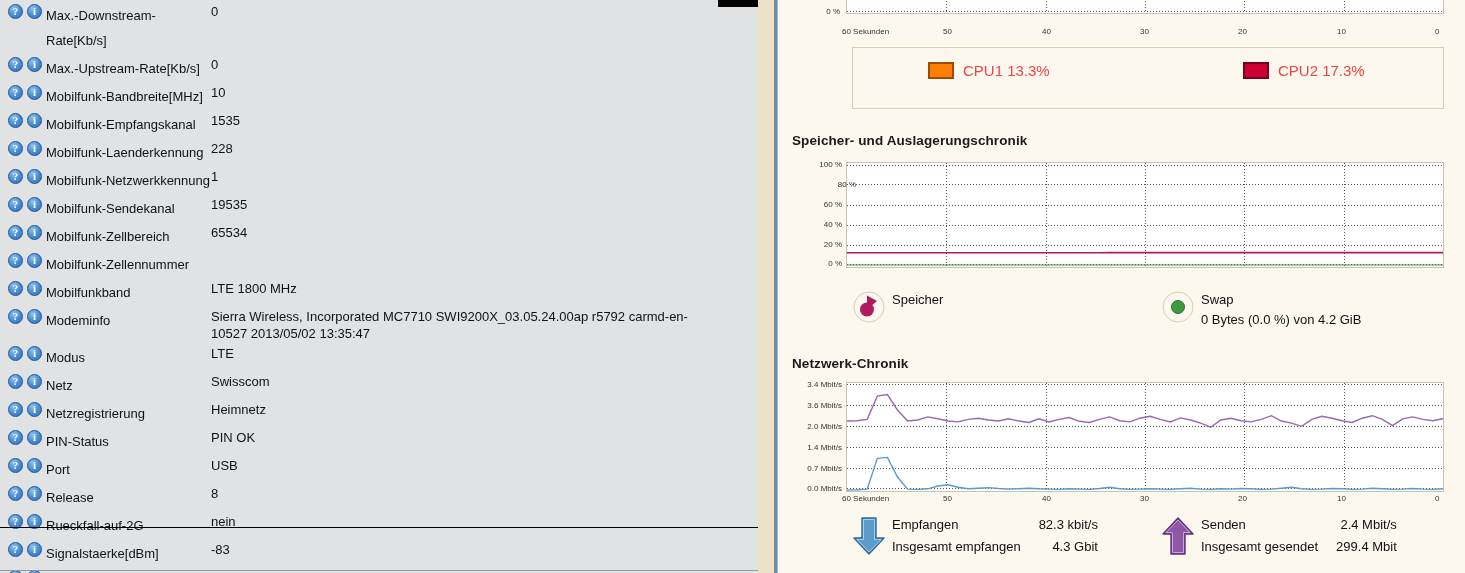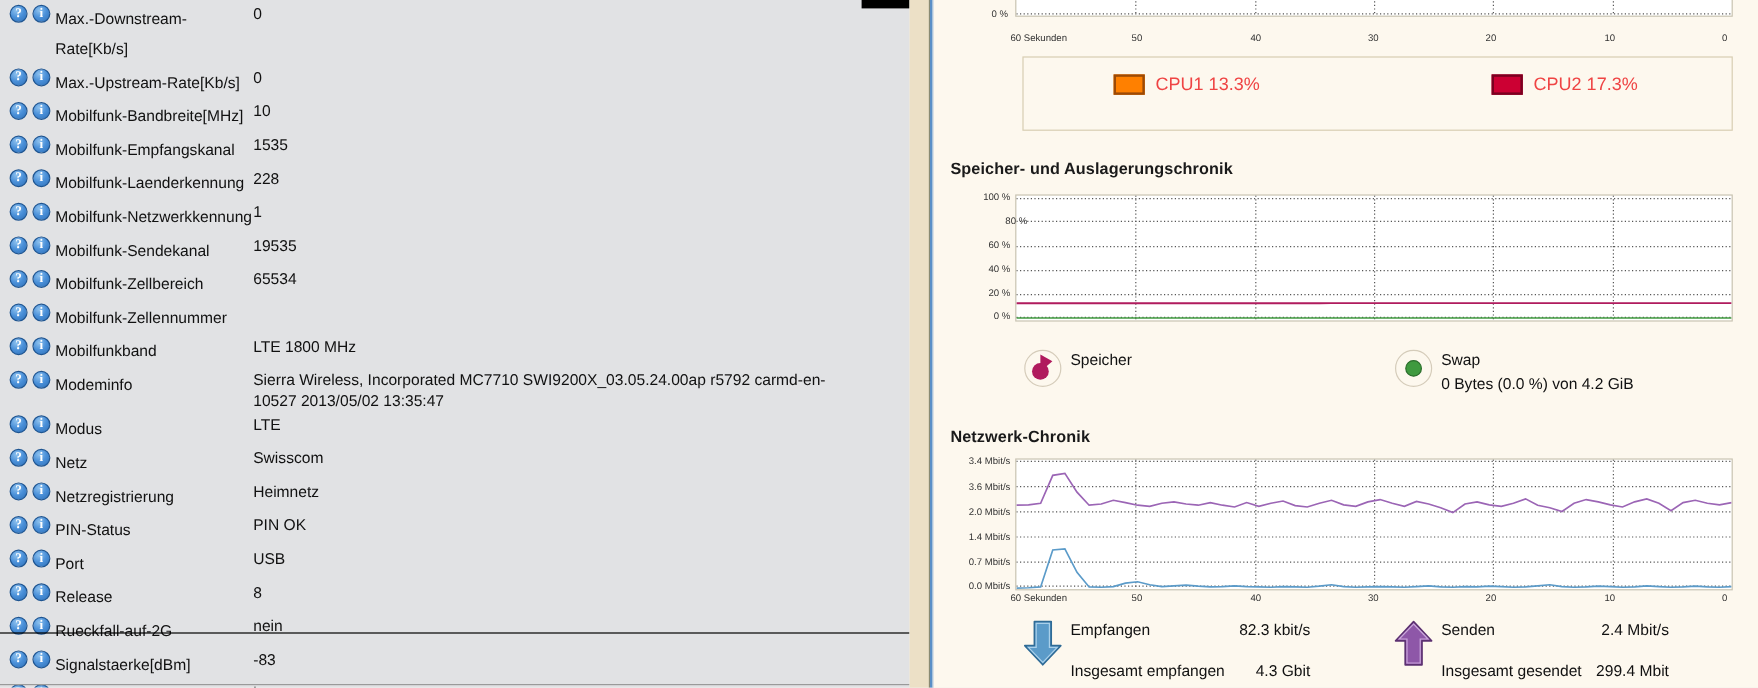--- a/index.html
+++ b/index.html
@@ -89,21 +89,21 @@
   }
   .legend-text{font-size:15px;color:#ef4444;}
 
   .stat-item{position:absolute;display:flex;align-items:flex-start;}
   .stat-ic{width:34px;height:34px;flex:0 0 34px;margin-right:6px;position:relative;}
   .stat-lines{display:flex;flex-direction:column;}
   .stat-l1,.stat-l2{font-size:13px;color:#111;line-height:20px;white-space:nowrap;}
 
   .net-stat{position:absolute;display:flex;align-items:flex-start;}
   .net-ic{width:34px;height:44px;flex:0 0 34px;margin-right:6px;}
-  .net-grid{display:grid;grid-template-columns:auto auto;column-gap:18px;row-gap:0;gap:12px;}
+  .net-grid{display:grid;grid-template-columns:auto auto;column-gap:18px;row-gap:0;}
   .net-grid div{font-size:13px;color:#111;line-height:22px;white-space:nowrap;}
   .net-val{text-align:right;}
 </style>
 </head>
 <body>
 
 <div class="screen">
 
   <div class="left-panel">
     <div class="black-bar"></div>

